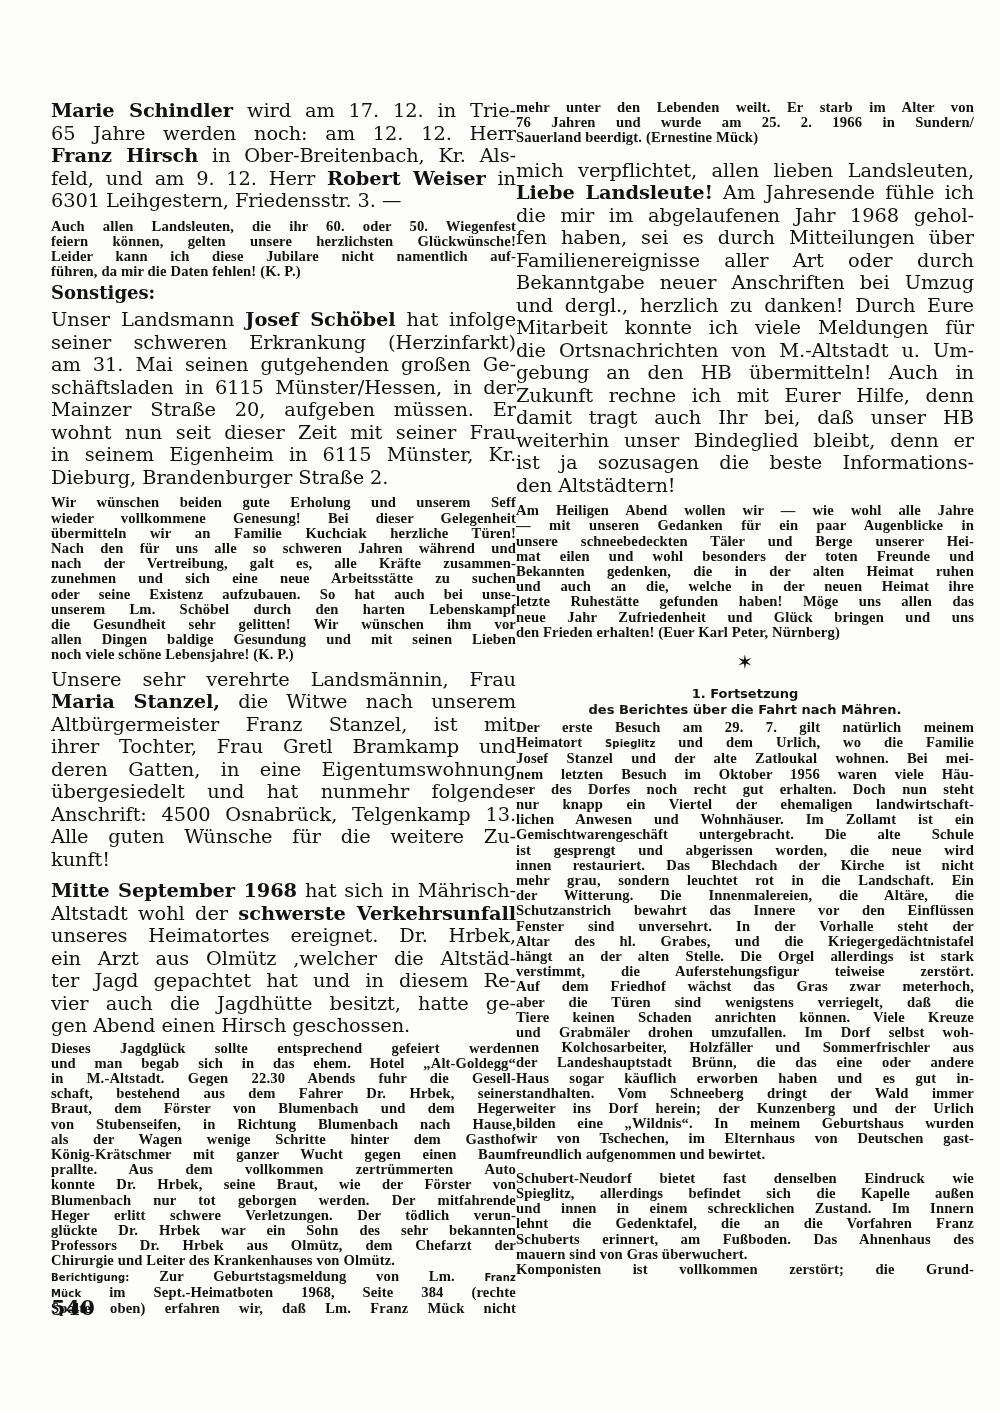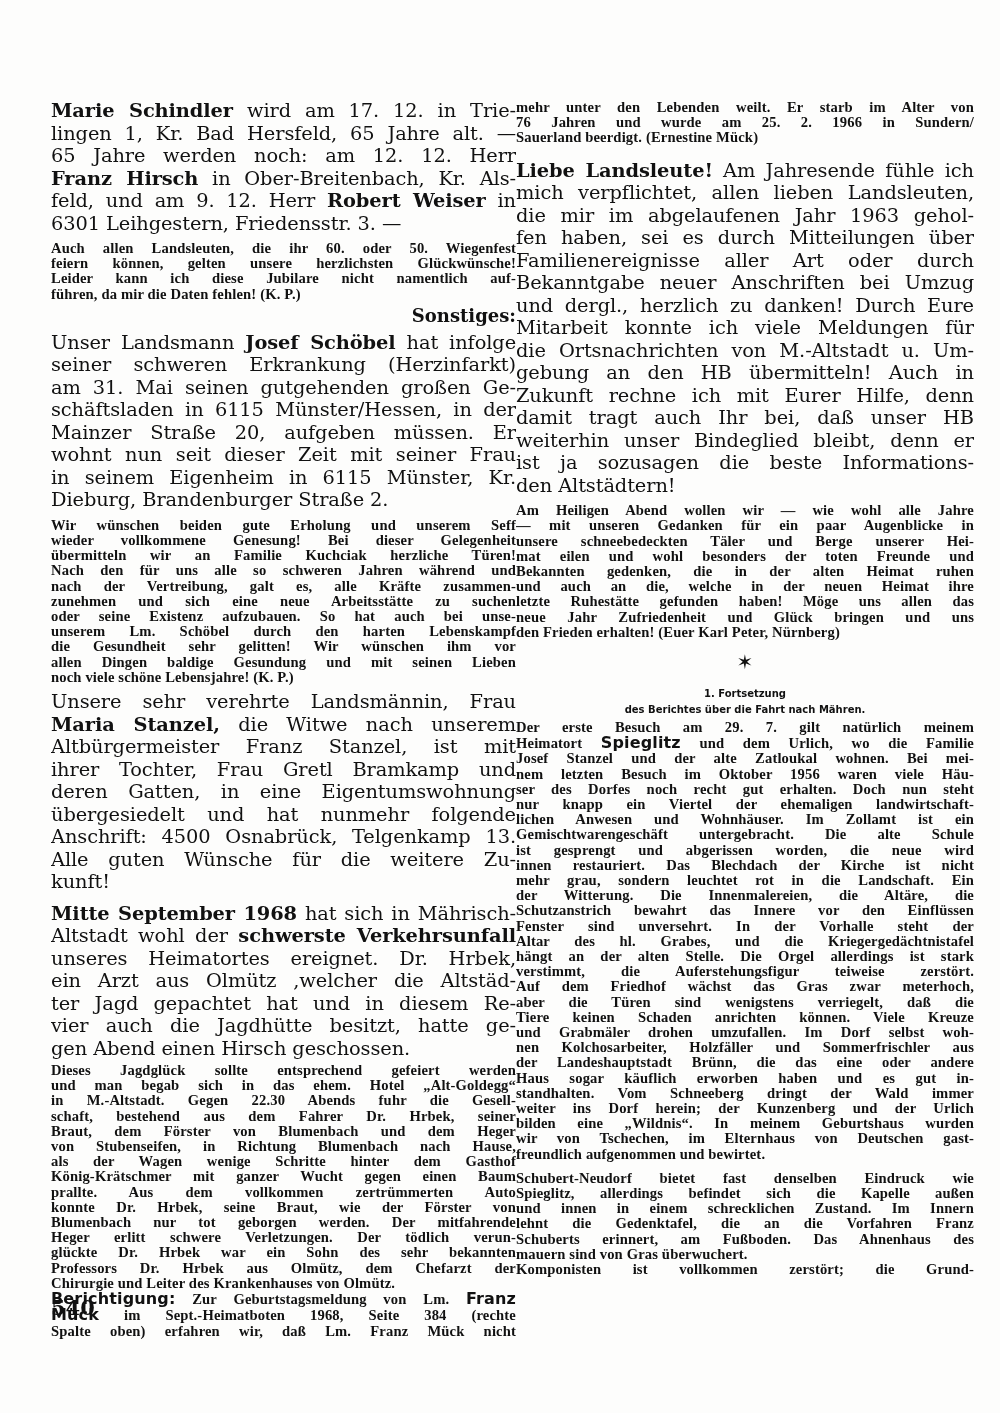--- a/index.html
+++ b/index.html
@@ -7,39 +7,38 @@
     .page { position: absolute; left: 0; top: 0; width: 1000px; height: 1413px; background: #fdfdfc; }
     .col { position: absolute; top: 100px; width: 465px; }
     .col-left { left: 51px; }
     .col-right { left: 516px; width: 458px; }
     .block { margin: 0; }
     .ln { display: block; white-space: nowrap; text-align: justify; text-align-last: justify; overflow: hidden; }
     .ln.last { text-align-last: left; }
     .big { font-family: "DejaVu Serif", serif; font-size: 19.4px; line-height: 22.5px; letter-spacing: -0.1px; }
     .small { font-family: "Liberation Serif", serif; font-size: 14.6px; line-height: 15.2px; font-weight: 600; letter-spacing: 0.15px; }
     .big b { font-weight: bold; }
-    .section-heading { font-family: "DejaVu Serif", serif; font-weight: bold; font-size: 18px; line-height: 24px; margin: 2px 0 4px 0; text-align: right; }
+    .section-heading { font-family: "DejaVu Serif", serif; font-weight: bold; font-size: 18px; line-height: 24px; margin: 2px 0 4px 0; }
     .gap-s { height: 6px; }
     .gap-m { height: 9px; }
     .gap-l { height: 14px; }
     .star { text-align: center; font-size: 20px; line-height: 24px; margin: 10px 0 12px 0; font-family: "DejaVu Sans", sans-serif; }
-    .article-title { text-align: center; font-family: "DejaVu Sans", sans-serif; font-weight: bold; font-size: 10px; line-height: 16px; }
+    .article-title { text-align: center; font-family: "DejaVu Sans", sans-serif; font-weight: bold; font-size: 13px; line-height: 16px; }
     .page-number { position: absolute; left: 51px; top: 1295px; font-family: "DejaVu Serif", serif; font-weight: bold; font-size: 21px; }
-    .sans-bold { font-family: "DejaVu Sans", sans-serif; font-weight: bold; font-size: 16px; }
+    .sans-bold { font-family: "DejaVu Sans", sans-serif; font-weight: bold; font-size: 10px; }
   </style>
 </head>
 <body>
 
 <div class="page">
 
   <div class="col col-left">
 
     <div class="block big">
       <span class="ln"><b>Marie Schindler</b><span id="bd0"> wird am 17. 12. in Trie-</span></span>
-      <span class="ln">lingen 1, Kr. Bad Hersfeld, 65 Jahre alt. —</span>
       <span class="ln">65 Jahre werden noch: am 12. 12. Herr</span>
       <span class="ln"><b>Franz Hirsch</b><span id="bd3"> in Ober-Breitenbach, Kr. Als-</span></span>
       <span class="ln"><span id="bd4a">feld, und am 9. 12. Herr </span><b>Robert Weiser</b><span id="bd4b"> in</span></span>
       <span class="ln last">6301 Leihgestern, Friedensstr. 3. —</span>
     </div>
 
     <div class="gap-s"></div>
     <div class="block small">
       <span class="ln">Auch allen Landsleuten, die ihr 60. oder 50. Wiegenfest</span>
       <span class="ln">feiern können, gelten unsere herzlichsten Glückwünsche!</span>
@@ -127,23 +126,23 @@
   <div class="col col-right">
 
     <div class="block small">
       <span class="ln">mehr unter den Lebenden weilt. Er starb im Alter von</span>
       <span class="ln">76 Jahren und wurde am 25. 2. 1966 in Sundern/</span>
       <span class="ln last">Sauerland beerdigt. (Ernestine Mück)</span>
     </div>
 
     <div class="gap-l"></div>
     <div class="block big">
+      <span class="ln">mich verpflichtet, allen lieben Landsleuten,</span>
       <span class="ln"><b id="gr0a">Liebe Landsleute!</b><span id="gr0b"> Am Jahresende fühle ich</span></span>
-      <span class="ln">mich verpflichtet, allen lieben Landsleuten,</span>
-      <span class="ln">die mir im abgelaufenen Jahr 1963 gehol-</span>
+      <span class="ln">die mir im abgelaufenen Jahr 1968 gehol-</span>
       <span class="ln">fen haben, sei es durch Mitteilungen über</span>
       <span class="ln">Familienereignisse aller Art oder durch</span>
       <span class="ln">Bekanntgabe neuer Anschriften bei Umzug</span>
       <span class="ln">und dergl., herzlich zu danken! Durch Eure</span>
       <span class="ln">Mitarbeit konnte ich viele Meldungen für</span>
       <span class="ln">die Ortsnachrichten von M.-Altstadt u. Um-</span>
       <span class="ln">gebung an den HB übermitteln! Auch in</span>
       <span class="ln">Zukunft rechne ich mit Eurer Hilfe, denn</span>
       <span class="ln">damit tragt auch Ihr bei, daß unser HB</span>
       <span class="ln">weiterhin unser Bindeglied bleibt, denn er</span>

